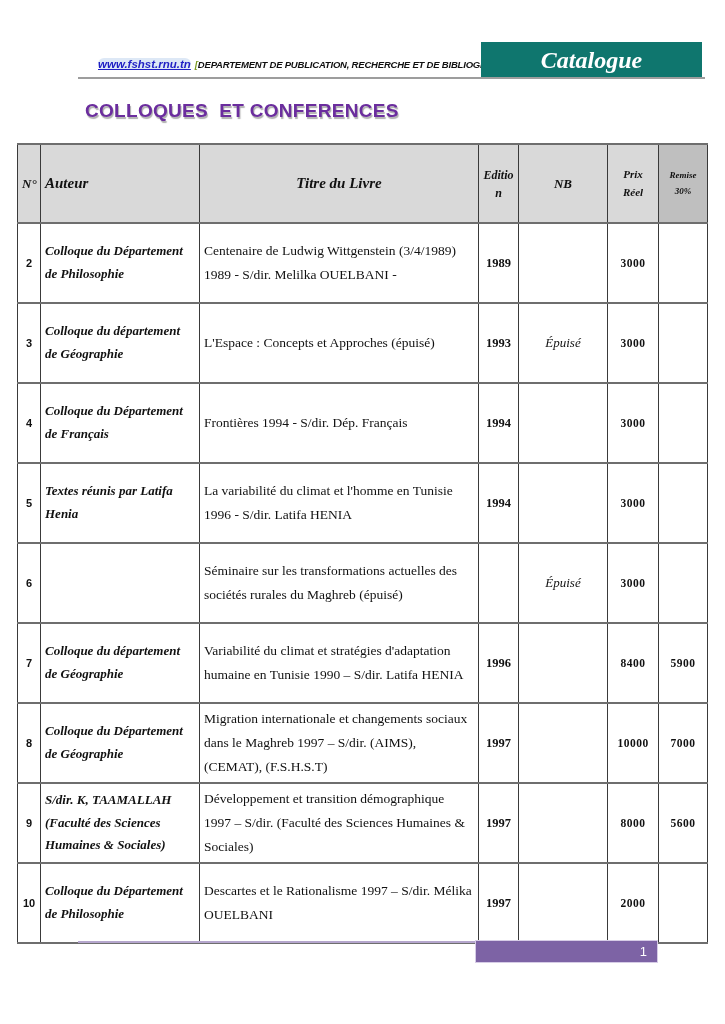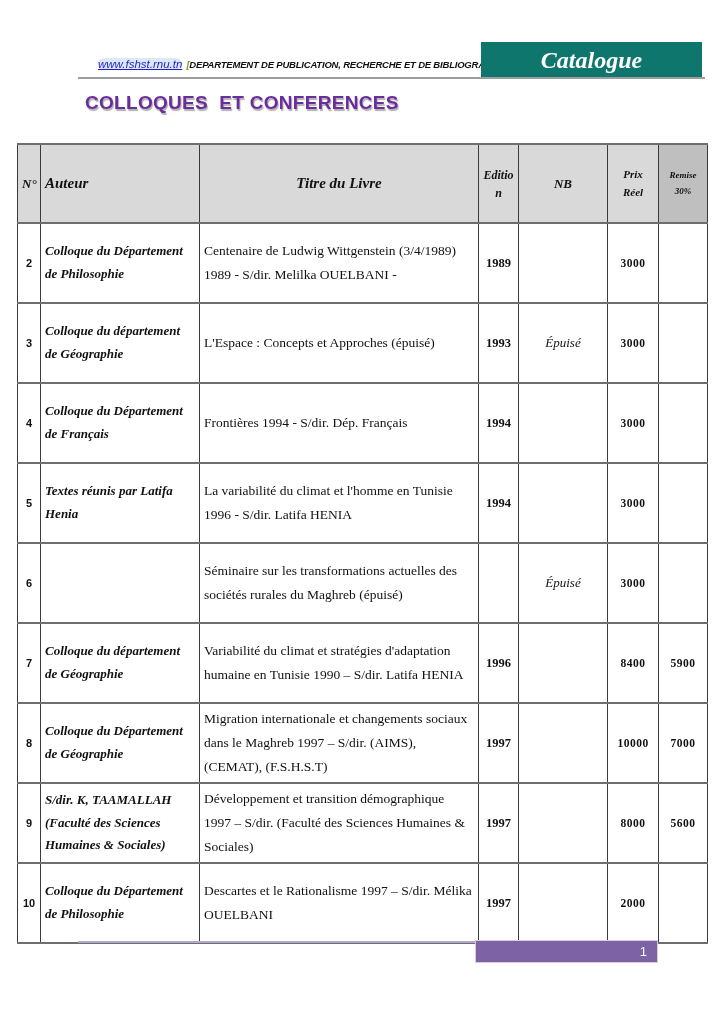--- a/index.html
+++ b/index.html
@@ -12,21 +12,21 @@
     color:#111;
   }
 
   
   .header-line{
     position:absolute;left:98px;top:54px;width:380px;
     white-space:nowrap;
   }
   .site-link{
     font-family:"Liberation Sans", sans-serif;
-    font-size:11.5px;font-weight:normal;font-style:italic;
+    font-size:11.5px;font-weight:bold;font-style:italic;
     color:#1f1fc4;text-decoration:underline;
     background:#dde8f6;
     cursor:pointer;
     border-radius:6px;
   }
   .dept{
     font-family:"Liberation Sans", sans-serif;
     font-size:9.5px;font-weight:bold;font-style:italic;
     color:#101010;letter-spacing:-0.2px;
   }
@@ -40,21 +40,21 @@
     color:#ffffff;font-family:"Liberation Serif", serif;
     font-size:24px;font-weight:bold;font-style:italic;
   }
   .header-rule{
     position:absolute;left:78px;top:77px;width:627px;height:2px;
     background:#9d9d9d;
   }
 
   
   .page-title{
-    position:absolute;left:85px;top:92px;margin:0;
+    position:absolute;left:85px;top:100px;margin:0;
     font-family:"Liberation Sans", sans-serif;
     font-size:19px;font-weight:bold;
     color:#6b2d9e;
     white-space:pre;
     letter-spacing:0.3px;
     text-shadow:1px 2px 1px rgba(110,110,110,0.55);
   }
 
   
   table.catalogue{

